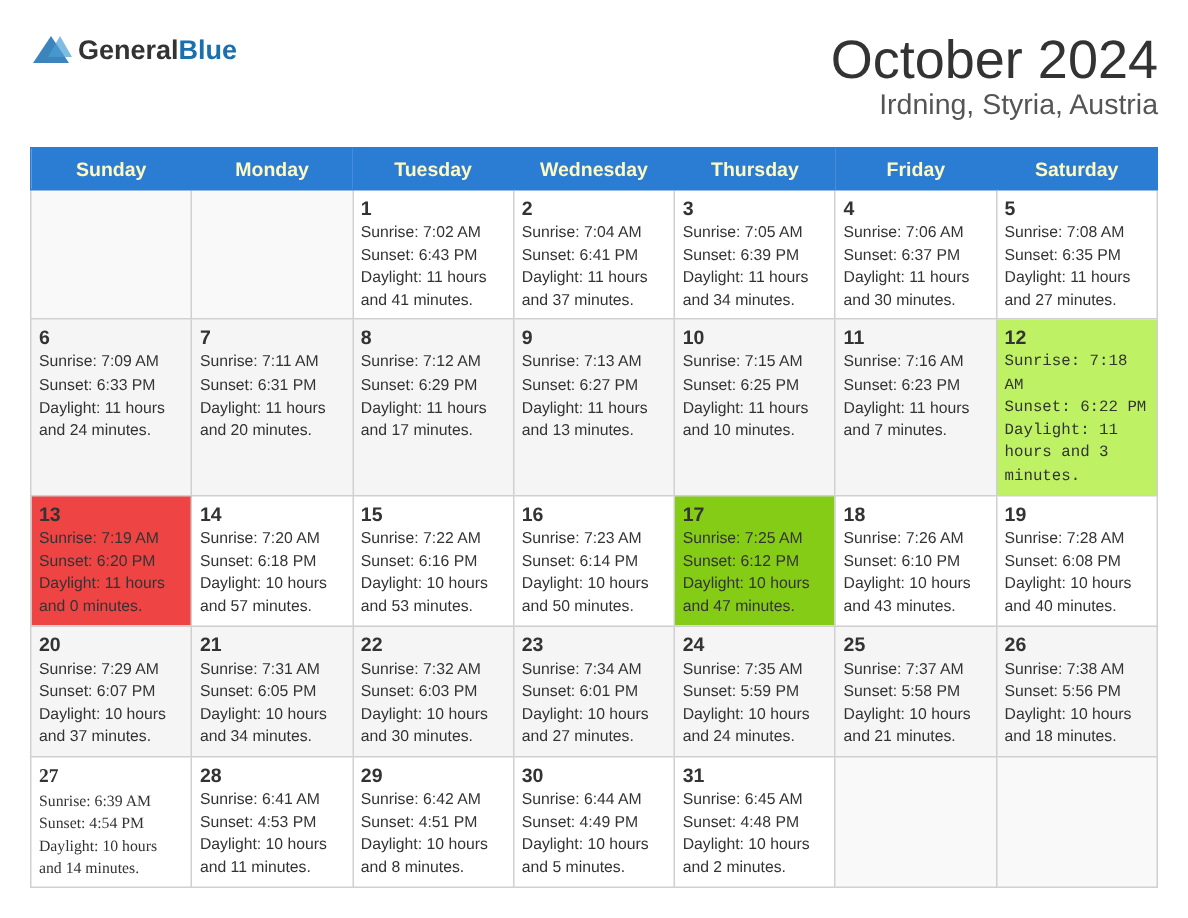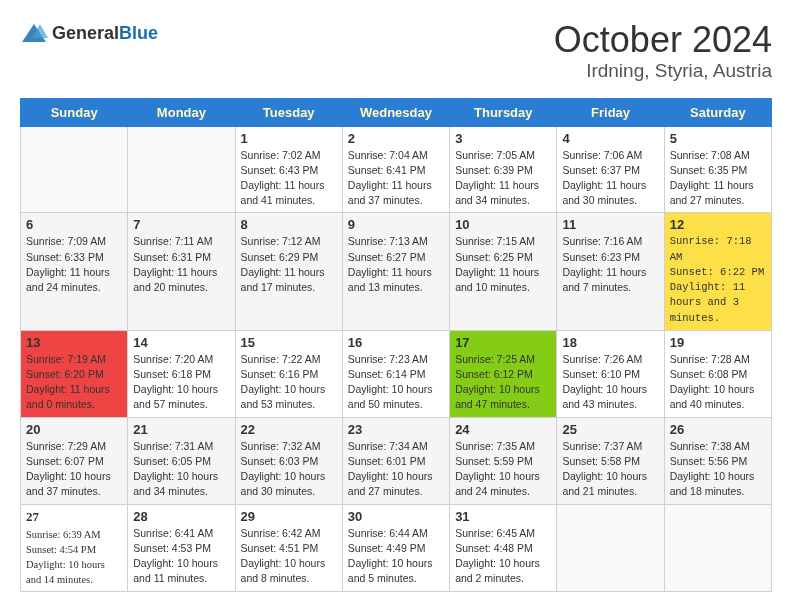--- a/index.html
+++ b/index.html
@@ -194,21 +194,21 @@
           <div class="cell-text" style="white-space: pre-line;">Sunrise: 7:15 AM
 Sunset: 6:25 PM
 Daylight: 11 hours and 10 minutes.</div>
         </td>
         <td style="background-color: rgb(245, 245, 245); margin-top: 36px;">
           <span class="day-num">11</span>
           <div class="cell-text" style="white-space: pre-line;">Sunrise: 7:16 AM
 Sunset: 6:23 PM
 Daylight: 11 hours and 7 minutes.</div>
         </td>
-        <td style="background-color: #fde047;">
+        <td style="background-color: #bef264;">
           <span class="day-num">12</span>
           <div class="cell-text" style="white-space: pre-line; font-family: Liberation Mono, monospace;">Sunrise: 7:18 AM
 Sunset: 6:22 PM
 Daylight: 11 hours and 3 minutes.</div>
         </td>
       </tr>
       <tr>
         <td style="background-color: #ef4444;">
           <span class="day-num">13</span>
           <div class="cell-text" style="white-space: pre-line;">Sunrise: 7:19 AM

